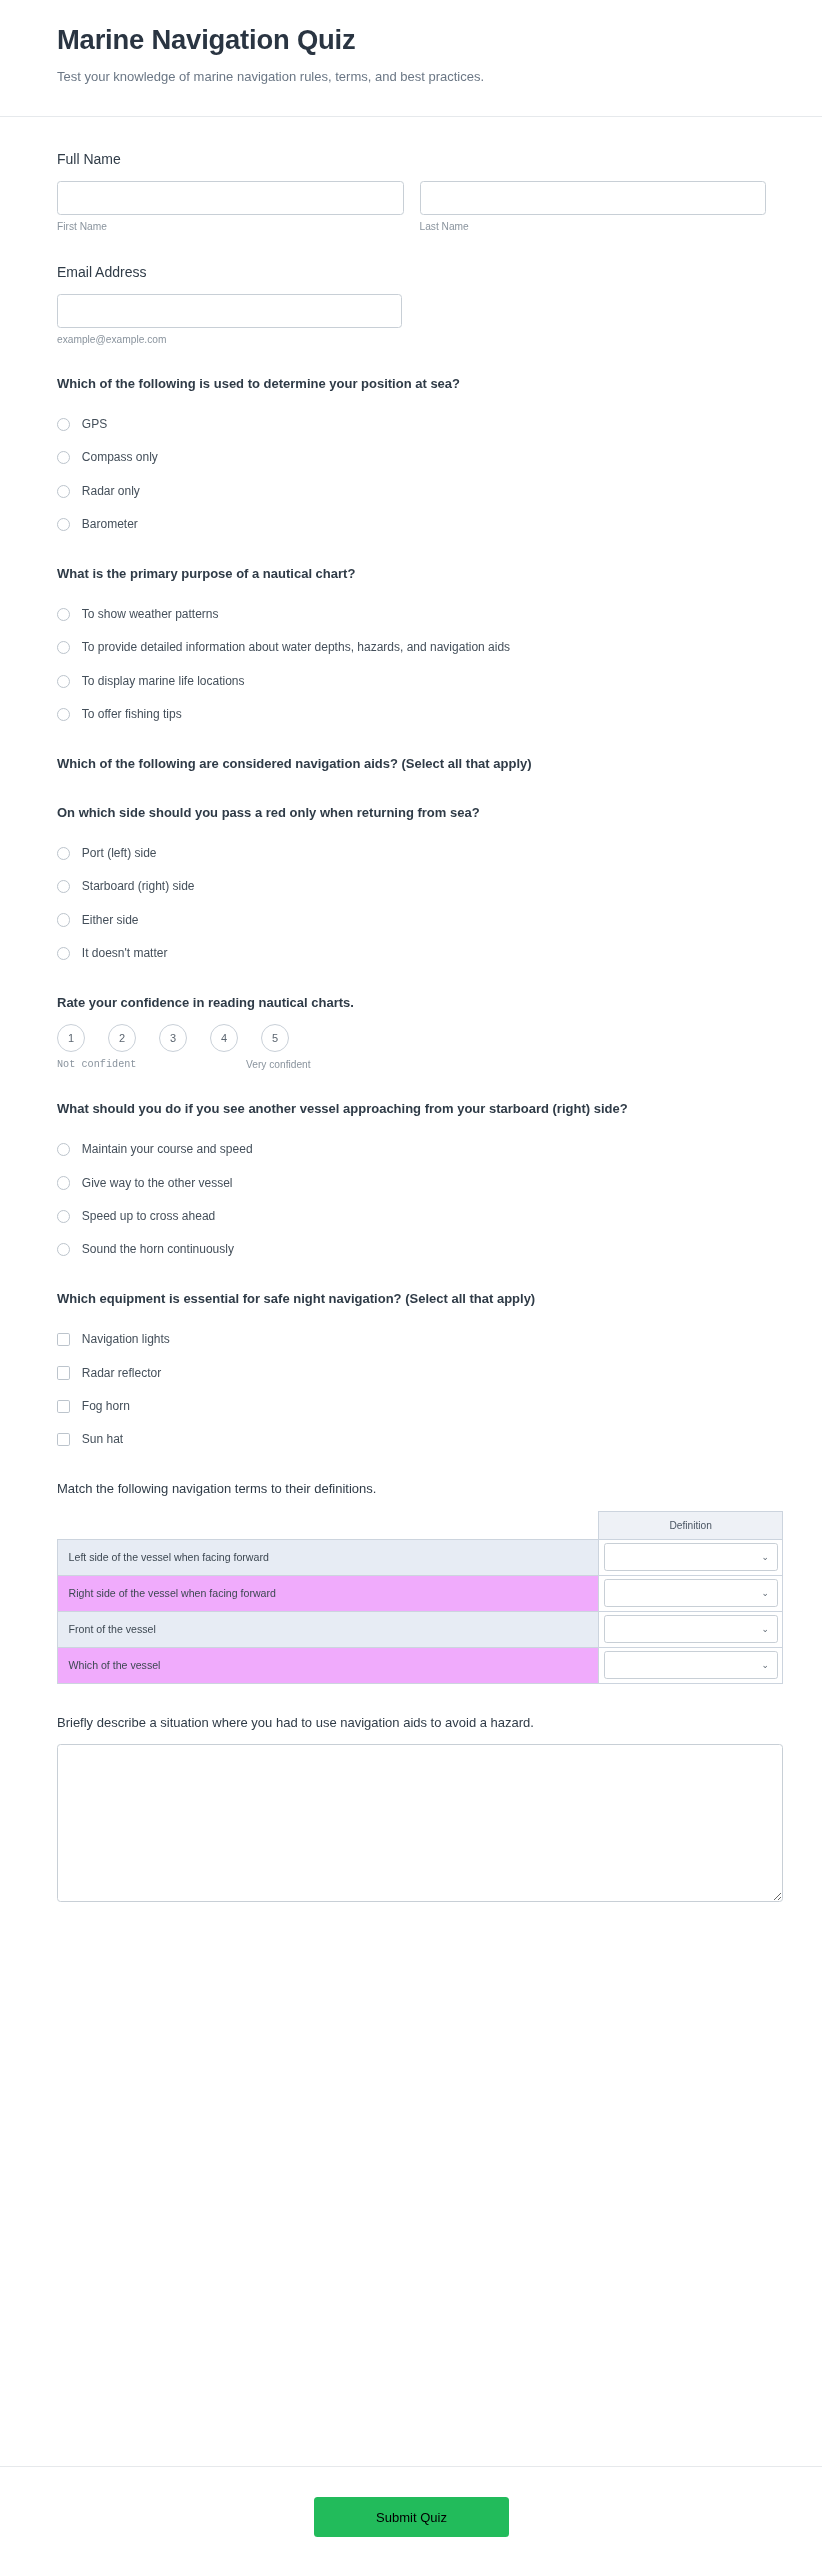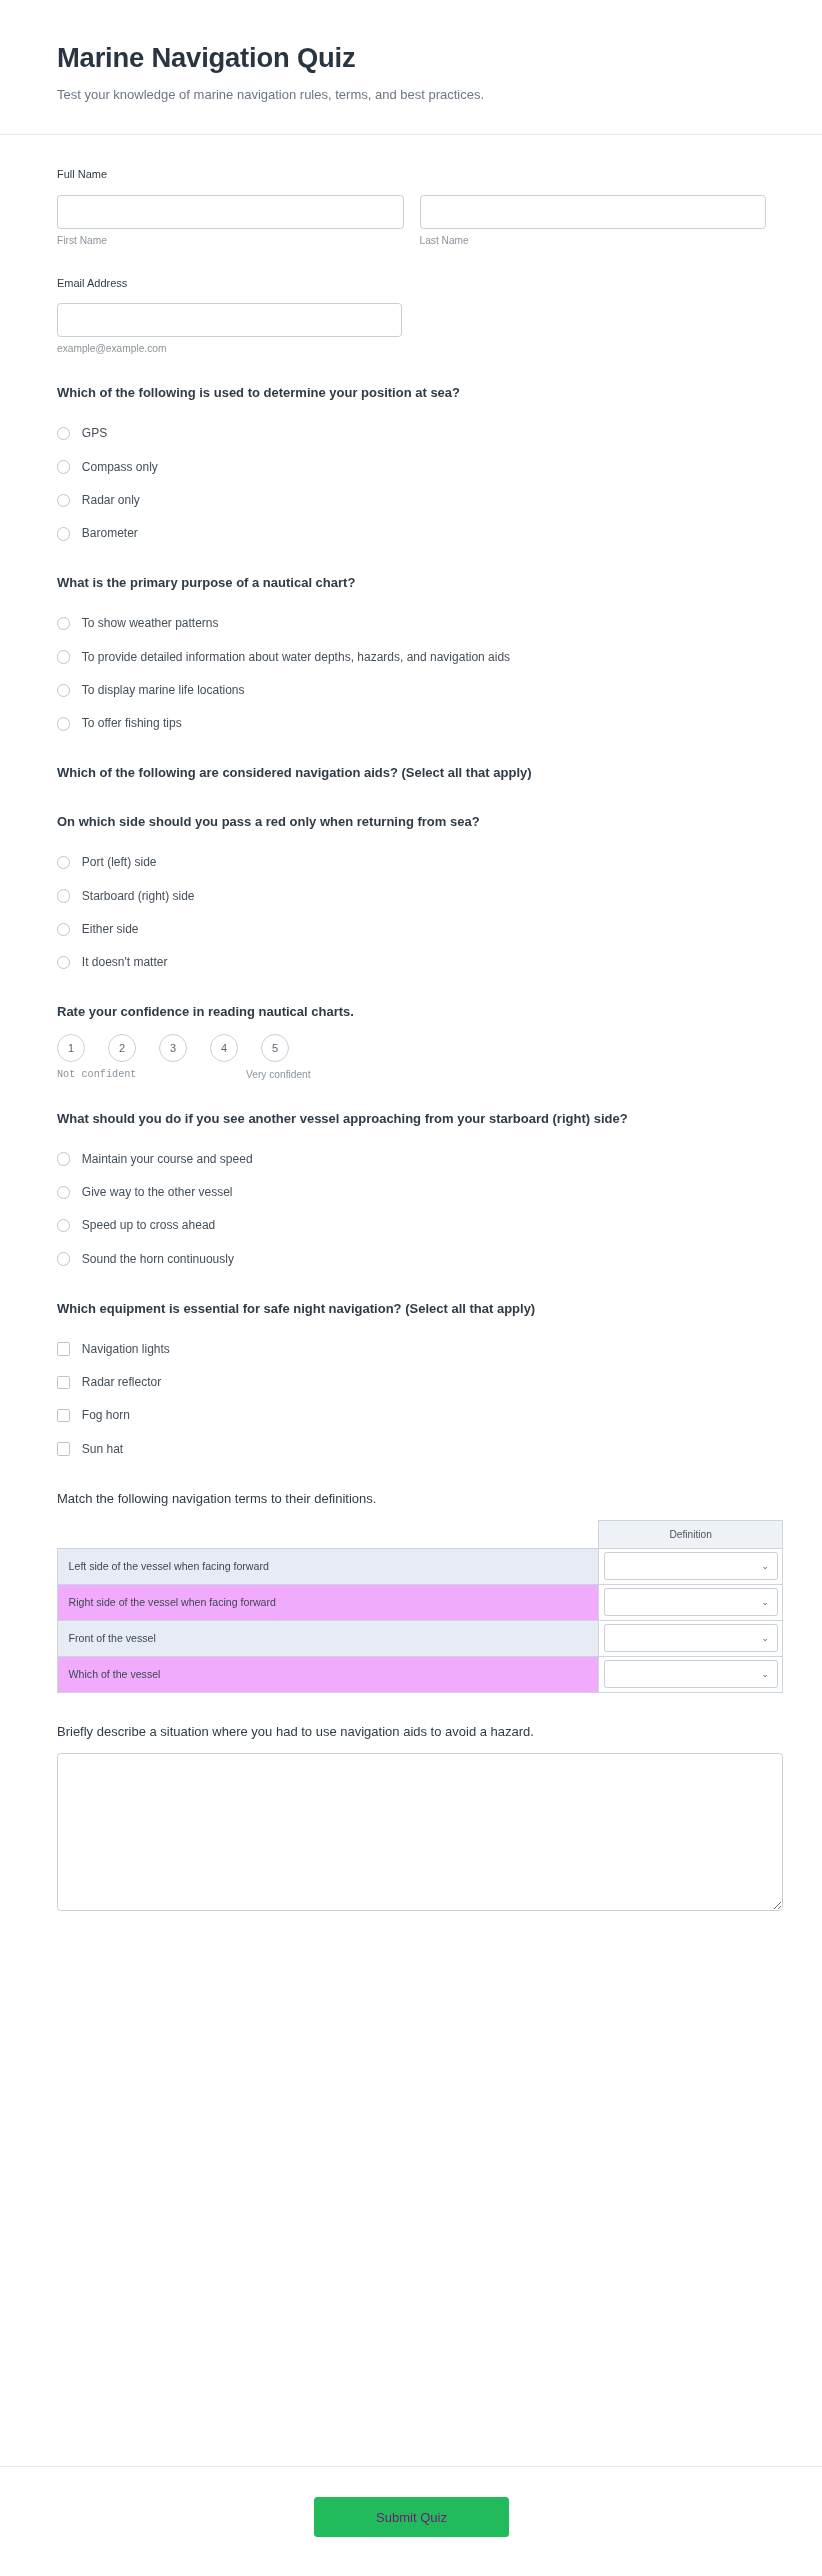--- a/index.html
+++ b/index.html
@@ -14,21 +14,21 @@
   .page {
     width: 823px;
     min-height: 2576px;
     position: relative;
     background: #ffffff;
     display: flex;
     flex-direction: column;
   }
   
   .form-header {
-    padding: 42px 57px 30px 57px;
+    padding: 24px 57px 30px 57px;
     border-bottom: 0.9px solid #e6e9ec;
   }
   .form-title {
     font-size: 27.4px;
     font-weight: bold;
     color: #2a3542;
     margin: 0 0 10.6px 0;
     letter-spacing: -0.2px;
   }
   .form-subtitle {
@@ -37,21 +37,21 @@
     margin: 0;
     line-height: 1.5;
   }
   
   .form-body {
     padding: 32px 57px 0 57px;
     flex: 1 1 auto;
   }
   .field-block { margin-bottom: 30px; }
   .field-label {
-    font-size: 11px;
+    font-size: 14px;
     color: #2f3b47;
     margin-bottom: 11.5px;
     line-height: 1.45;
   }
   .question-label {
     font-size: 13px;
     font-weight: bold;
     color: #2f3b47;
     margin-bottom: 11.5px;
     line-height: 1.45;
@@ -204,21 +204,21 @@
   
   .form-footer {
     border-top: 0.9px solid #e6e9ec;
     padding: 30px 0 39px 0;
     text-align: center;
     margin-top: 34px;
   }
   .submit-btn {
     display: inline-block;
     background: #22bb5b;
-    color: #701a75;
+    color: #000000;
     border: none;
     border-radius: 3.5px;
     font-family: "Liberation Sans", sans-serif;
     font-size: 13px;
     padding: 12.4px 37px;
     cursor: pointer;
     min-width: 195px;
   }
 </style>
 </head>

